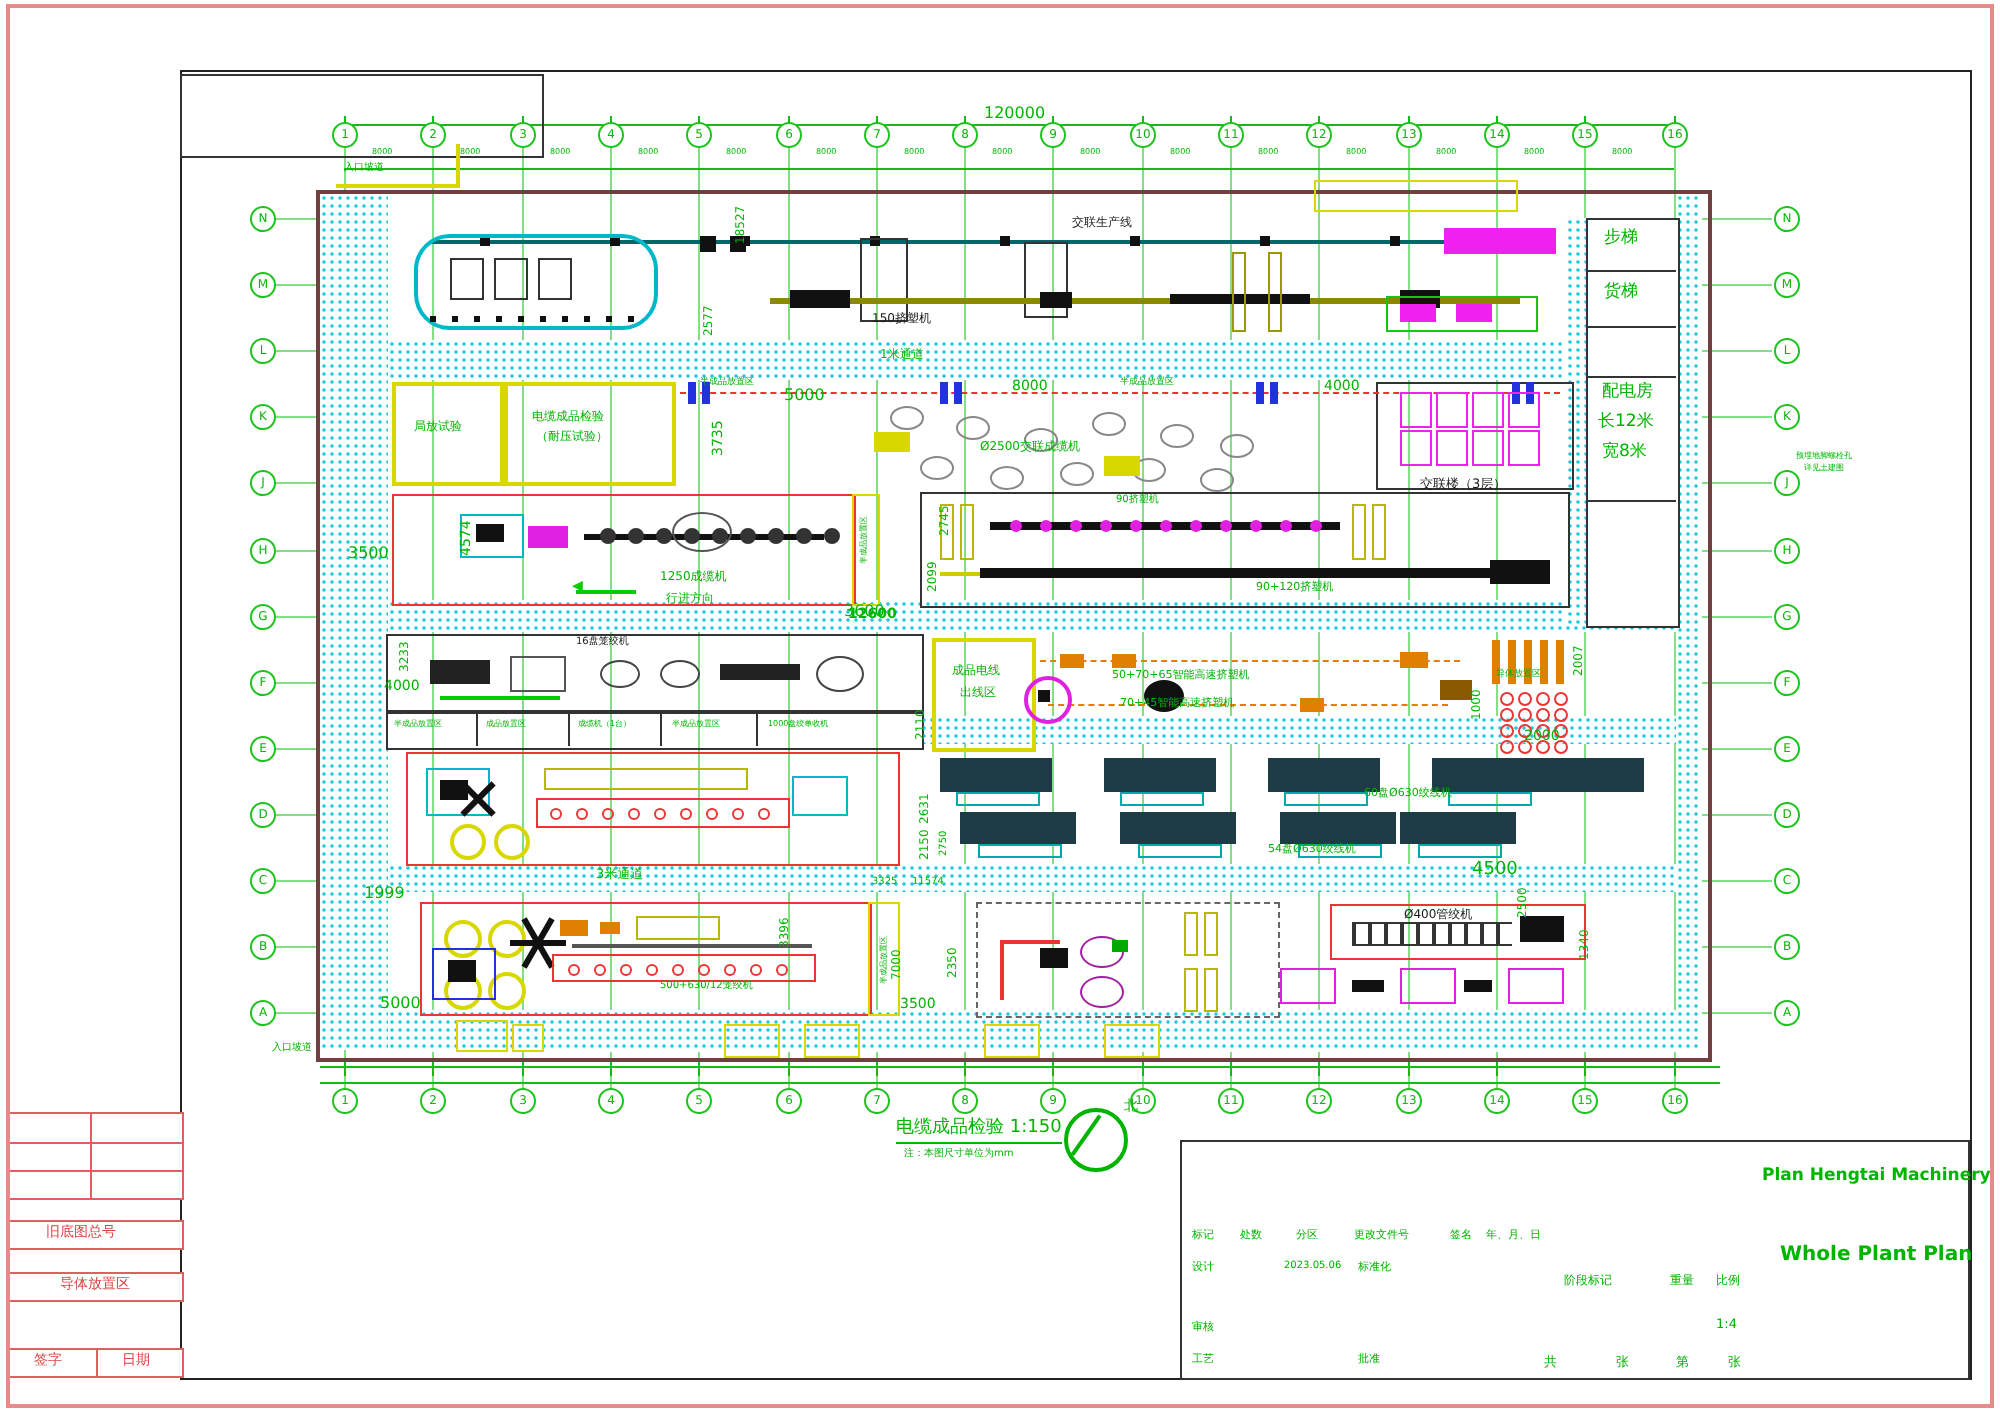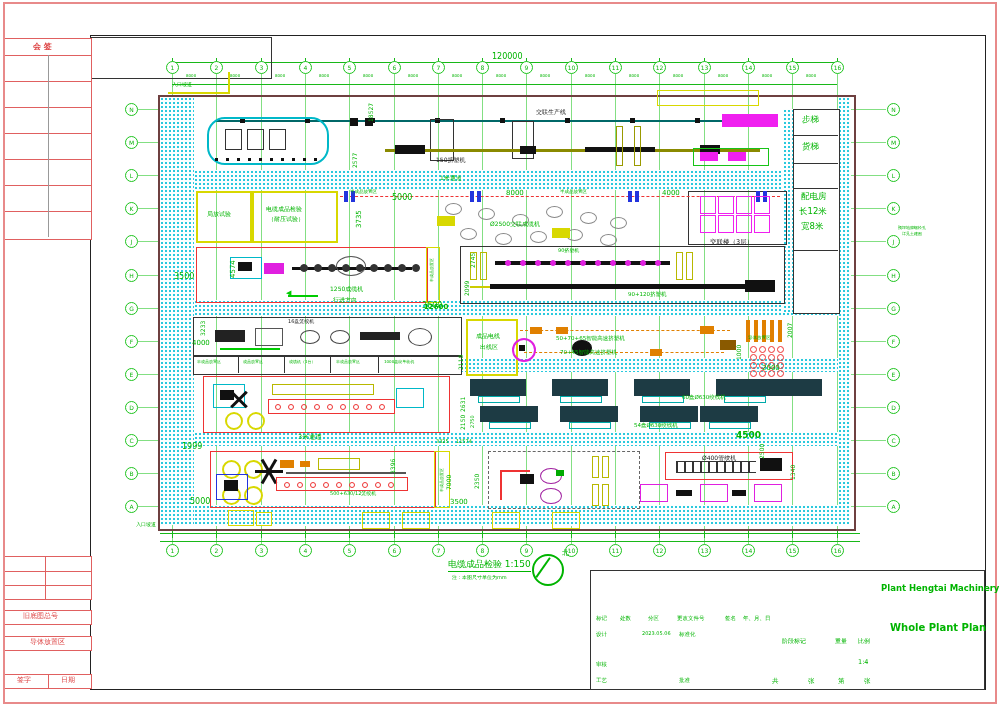--- a/index.html
+++ b/index.html
@@ -33,31 +33,20 @@
 
 <div id="page">
 
   <div class="abs red-line" style="left:3px;top:2px;width:2px;height:702px;"></div>
   <div class="abs red-line" style="left:3px;top:2px;width:994px;height:2px;"></div>
   <div class="abs red-line" style="left:995px;top:2px;width:2px;height:702px;"></div>
   <div class="abs red-line" style="left:3px;top:702px;width:994px;height:2px;"></div>
 
   <div class="abs" style="left:90px;top:35px;width:894px;height:653px;border:1.5px solid #222;z-index:3;"></div>
 
-  <div class="abs redtbl" style="left:4px;top:38px;width:86px;height:200px;">
-    <div class="abs txt redtxt lbl" style="left:28px;top:4px;font-size:8px;font-weight:bold;">会 签</div>
-  <div class="abs " style="left: 0px; top: 16px; width: 86px; height: 1px; background: rgb(224, 96, 96);"></div>
-      <div class="abs " style="left: 0px; top: 42px; width: 86px; height: 1px; background: rgb(224, 96, 96);"></div>
-      <div class="abs " style="left: 0px; top: 68px; width: 86px; height: 1px; background: rgb(224, 96, 96);"></div>
-      <div class="abs " style="left: 0px; top: 94px; width: 86px; height: 1px; background: rgb(224, 96, 96);"></div>
-      <div class="abs " style="left: 0px; top: 120px; width: 86px; height: 1px; background: rgb(224, 96, 96);"></div>
-      <div class="abs " style="left: 0px; top: 146px; width: 86px; height: 1px; background: rgb(224, 96, 96);"></div>
-      <div class="abs " style="left: 0px; top: 172px; width: 86px; height: 1px; background: rgb(224, 96, 96);"></div>
-      <div class="abs " style="left: 43px; top: 16px; width: 1px; height: 182px; background: rgb(153, 153, 153);"></div>
-    </div>
   <div class="abs" style="left:90px;top:37px;width:180px;height:40px;border:1.5px solid #333;z-index:4;"></div>
 
   <div class="abs redtbl" style="left:4px;top:556px;width:86px;height:42px;">
       <div class="abs " style="left: 0px; top: 14px; width: 86px; height: 1px; background: rgb(224, 96, 96);"></div>
       <div class="abs " style="left: 0px; top: 28px; width: 86px; height: 1px; background: rgb(224, 96, 96);"></div>
       <div class="abs " style="left: 40px; top: 0px; width: 1px; height: 42px; background: rgb(224, 96, 96);"></div>
     </div>
   <div class="abs redtbl" style="left:4px;top:610px;width:86px;height:13px;">
     <div class="abs txt redtxt lbl" style="left:18px;top:2px;font-size:7px;">旧底图总号</div>
   </div>
@@ -529,21 +518,21 @@
       <div class="abs txt lbl" style="left: 422px; top: 302px; font-size: 8px; color: rgb(0, 180, 0);">3600</div>
       <div class="abs txt lbl rot" style="left: 470px; top: 268px; font-size: 6px; color: rgb(0, 180, 0);">2745</div>
       <div class="abs txt lbl rot" style="left: 464px; top: 296px; font-size: 6px; color: rgb(0, 180, 0);">2099</div>
       <div class="abs txt lbl" style="left: 424px; top: 304px; font-size: 7px; color: rgb(0, 180, 0); font-weight: bold;">12600</div>
       <div class="abs txt lbl rot" style="left: 458px; top: 370px; font-size: 6px; color: rgb(0, 180, 0);">2110</div>
       <div class="abs txt lbl rot" style="left: 736px; top: 360px; font-size: 6px; color: rgb(0, 180, 0);">1000</div>
       <div class="abs txt lbl rot" style="left: 787px; top: 338px; font-size: 6px; color: rgb(0, 180, 0);">2007</div>
       <div class="abs txt lbl" style="left: 762px; top: 365px; font-size: 7px; color: rgb(0, 180, 0);">2000</div>
       <div class="abs txt lbl rot" style="left: 460px; top: 412px; font-size: 6px; color: rgb(0, 180, 0);">2631</div>
       <div class="abs txt lbl rot" style="left: 460px; top: 430px; font-size: 6px; color: rgb(0, 180, 0);">2150</div>
-      <div class="abs txt lbl" style="left: 736px; top: 431px; font-size: 9px; color: rgb(0, 180, 0); font-weight: bold;">4500</div>
+      <div class="abs txt lbl" style="left: 736px; top: 431px; font-size: 9px; color: rgb(0, 180, 0);">4500</div>
       <div class="abs txt lbl rot" style="left: 470px; top: 428px; font-size: 5px; color: rgb(0, 180, 0);">2750</div>
       <div class="abs txt lbl" style="left: 436px; top: 439px; font-size: 5px; color: rgb(0, 180, 0);">3325</div>
       <div class="abs txt lbl" style="left: 456px; top: 439px; font-size: 5px; color: rgb(0, 180, 0);">11574</div>
       <div class="abs txt lbl rot" style="left: 200px; top: 336px; font-size: 6px; color: rgb(0, 180, 0);">3233</div>
       <div class="abs txt lbl" style="left: 192px; top: 340px; font-size: 7px; color: rgb(0, 180, 0);">4000</div>
       <div class="abs txt lbl" style="left: 182px; top: 443px; font-size: 8px; color: rgb(0, 180, 0);">1999</div>
       <div class="abs txt lbl" style="left: 190px; top: 498px; font-size: 8px; color: rgb(0, 180, 0);">5000</div>
       <div class="abs txt lbl rot" style="left: 390px; top: 474px; font-size: 6px; color: rgb(0, 180, 0);">3396</div>
       <div class="abs txt lbl rot" style="left: 446px; top: 490px; font-size: 6px; color: rgb(0, 180, 0);">7000</div>
       <div class="abs txt lbl" style="left: 450px; top: 499px; font-size: 7px; color: rgb(0, 180, 0);">3500</div>
@@ -597,17 +586,17 @@
       <div class="abs txt lbl grntxt" style="left: 596px; top: 677px; font-size: 5.5px; font-weight: normal; z-index: 9;">工艺</div>
       <div class="abs txt lbl grntxt" style="left: 679px; top: 677px; font-size: 5.5px; font-weight: normal; z-index: 9;">批准</div>
       <div class="abs txt lbl grntxt" style="left: 782px; top: 638px; font-size: 6px; font-weight: normal; z-index: 9;">阶段标记</div>
       <div class="abs txt lbl grntxt" style="left: 835px; top: 638px; font-size: 6px; font-weight: normal; z-index: 9;">重量</div>
       <div class="abs txt lbl grntxt" style="left: 858px; top: 638px; font-size: 6px; font-weight: normal; z-index: 9;">比例</div>
       <div class="abs txt lbl grntxt" style="left: 858px; top: 659px; font-size: 6.5px; font-weight: normal; z-index: 9;">1:4</div>
       <div class="abs txt lbl grntxt" style="left: 772px; top: 678px; font-size: 6.5px; font-weight: normal; z-index: 9;">共</div>
       <div class="abs txt lbl grntxt" style="left: 808px; top: 678px; font-size: 6.5px; font-weight: normal; z-index: 9;">张</div>
       <div class="abs txt lbl grntxt" style="left: 838px; top: 678px; font-size: 6.5px; font-weight: normal; z-index: 9;">第</div>
       <div class="abs txt lbl grntxt" style="left: 864px; top: 678px; font-size: 6.5px; font-weight: normal; z-index: 9;">张</div>
-      <div class="abs txt lbl grntxt" style="left: 881px; top: 584px; font-size: 8.5px; font-weight: bold; z-index: 9;">Plant Hengtai Machinery</div>
+      <div class="abs txt lbl grntxt" style="left: 881px; top: 584px; font-size: 8.5px; font-weight: bold; z-index: 9;">Plan Hengtai Machinery</div>
       <div class="abs txt lbl grntxt" style="left: 890px; top: 622px; font-size: 10px; font-weight: bold; z-index: 9;">Whole Plant Plan</div>
     </div>
 
 </div>
 
 </body></html>

